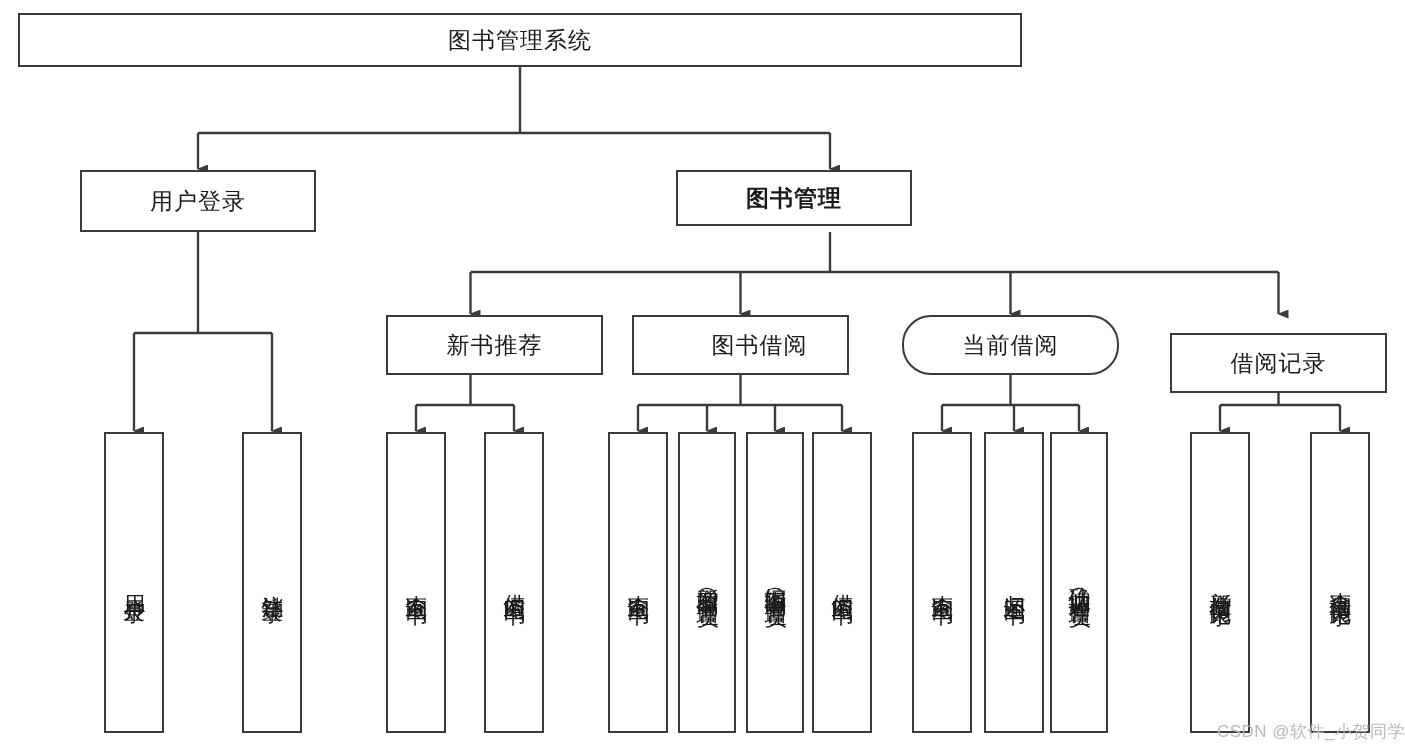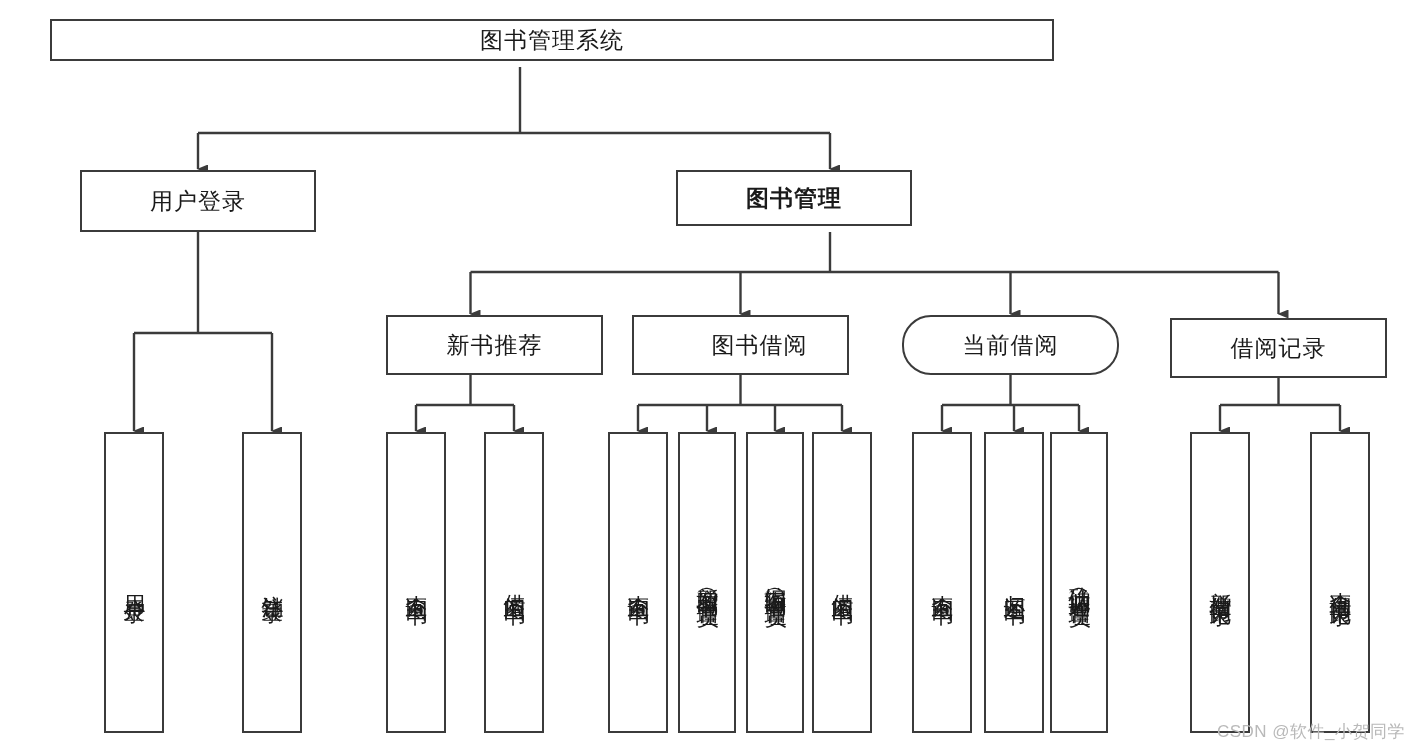--- a/index.html
+++ b/index.html
@@ -120,39 +120,39 @@
         <line x1="1014" y1="405" x2="1014" y2="431" marker-end="url(#arrowhead)"></line>
         <line x1="1079" y1="405" x2="1079" y2="431" marker-end="url(#arrowhead)"></line>
         <line x1="1278.5" y1="375" x2="1278.5" y2="405"></line>
         <line x1="1220" y1="405" x2="1340" y2="405"></line>
         <line x1="1220" y1="405" x2="1220" y2="431" marker-end="url(#arrowhead)"></line>
         <line x1="1340" y1="405" x2="1340" y2="431" marker-end="url(#arrowhead)"></line>
       </g>
   </svg>
 
   <div id="nodes-layer">
-      <div class="node h root" style="left: 18px; top: 19px; width: 1004px; height: 42px; margin-left: 32px;">
+      <div class="node h root" style="left: 18px; top: 13px; width: 1004px; height: 54px;">
         <span class="node-label">图书管理系统</span>
       </div>
       <div class="node h" style="left: 80px; top: 170px; width: 236px; height: 62px;">
         <span class="node-label">用户登录</span>
       </div>
       <div class="node h" style="left: 676px; top: 170px; width: 236px; height: 56px; font-weight: bold;">
         <span class="node-label">图书管理</span>
       </div>
       <div class="node h" style="left: 362px; top: 315px; width: 217px; height: 60px; margin-left: 24px;">
         <span class="node-label">新书推荐</span>
       </div>
       <div class="node h" style="left: 632px; top: 315px; width: 217px; height: 60px; padding-left: 38px;">
         <span class="node-label">图书借阅</span>
       </div>
       <div class="node h" style="left: 902px; top: 315px; width: 217px; height: 60px; border-radius: 29px;">
         <span class="node-label">当前借阅</span>
       </div>
-      <div class="node h" style="left: 1170px; top: 318px; width: 217px; height: 60px;">
+      <div class="node h" style="left: 1170px; top: 333px; width: 217px; height: 60px;">
         <span class="node-label">借阅记录</span>
       </div>
       <div class="node v" style="left: 104px; top: 432px; width: 60px; height: 301px;">
         <span class="node-label">用户登录</span>
       </div>
       <div class="node v" style="left: 242px; top: 432px; width: 60px; height: 301px;">
         <span class="node-label">注销登录</span>
       </div>
       <div class="node v" style="left: 386px; top: 432px; width: 60px; height: 301px;">
         <span class="node-label">查询图书</span>

